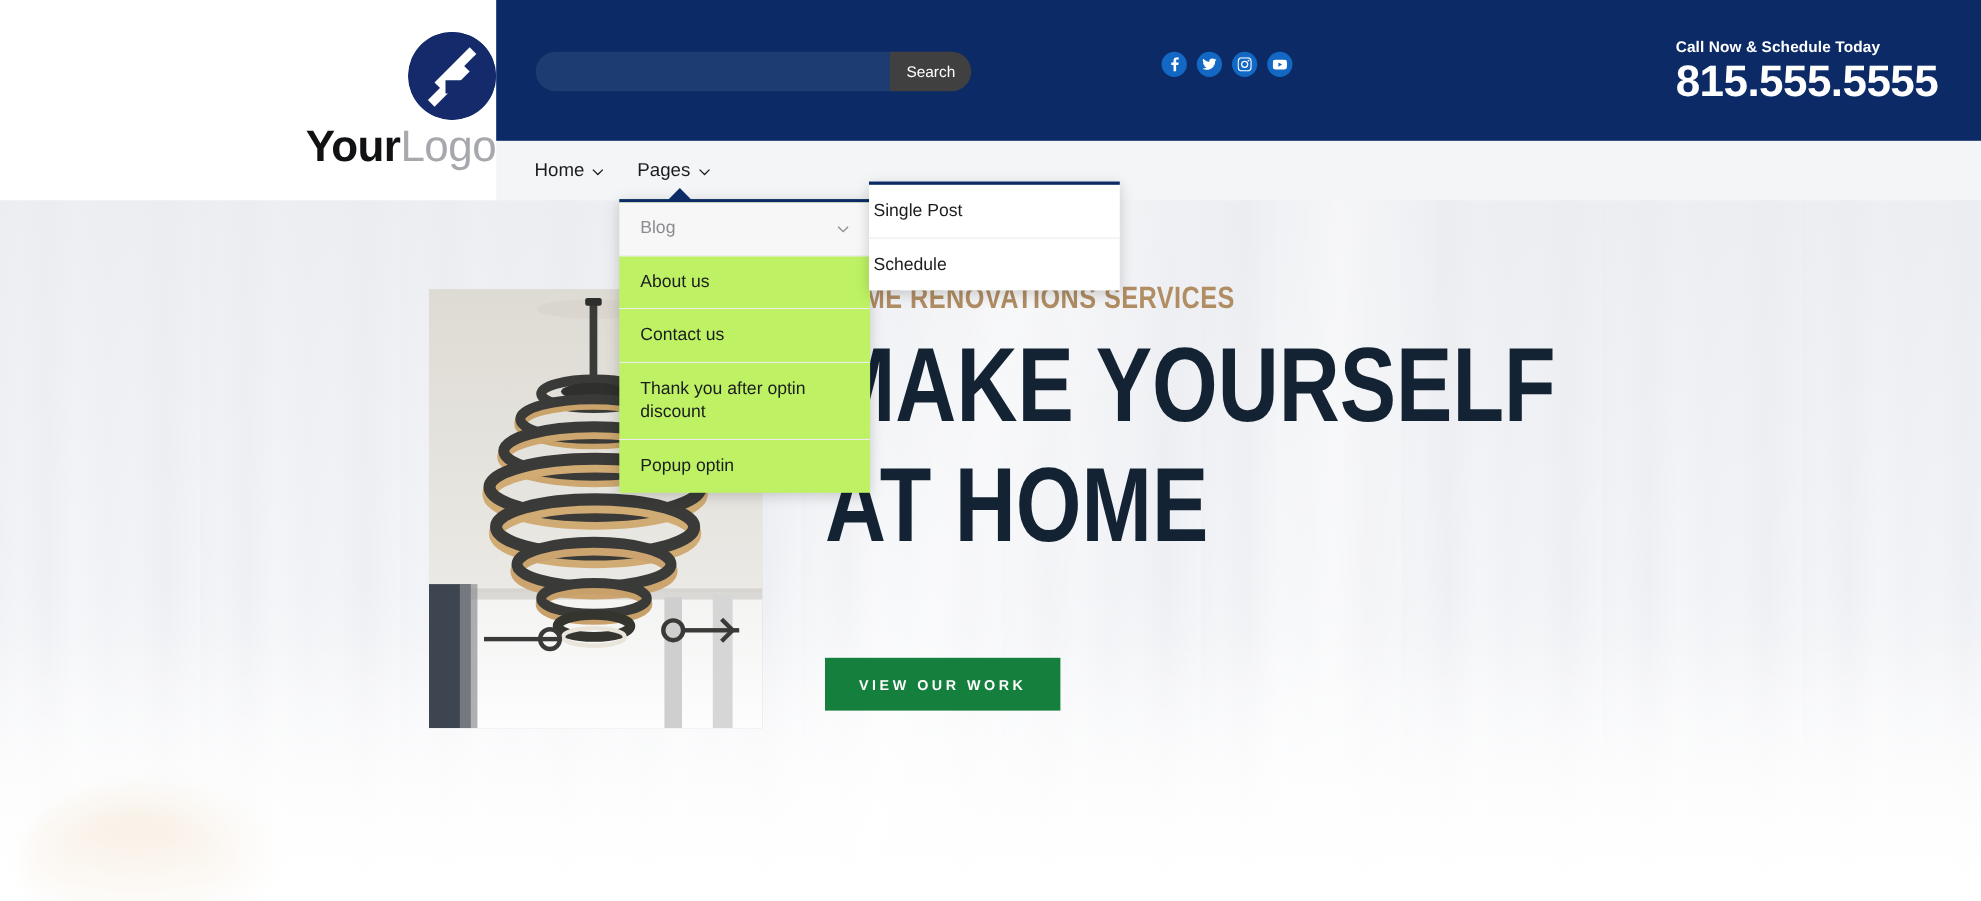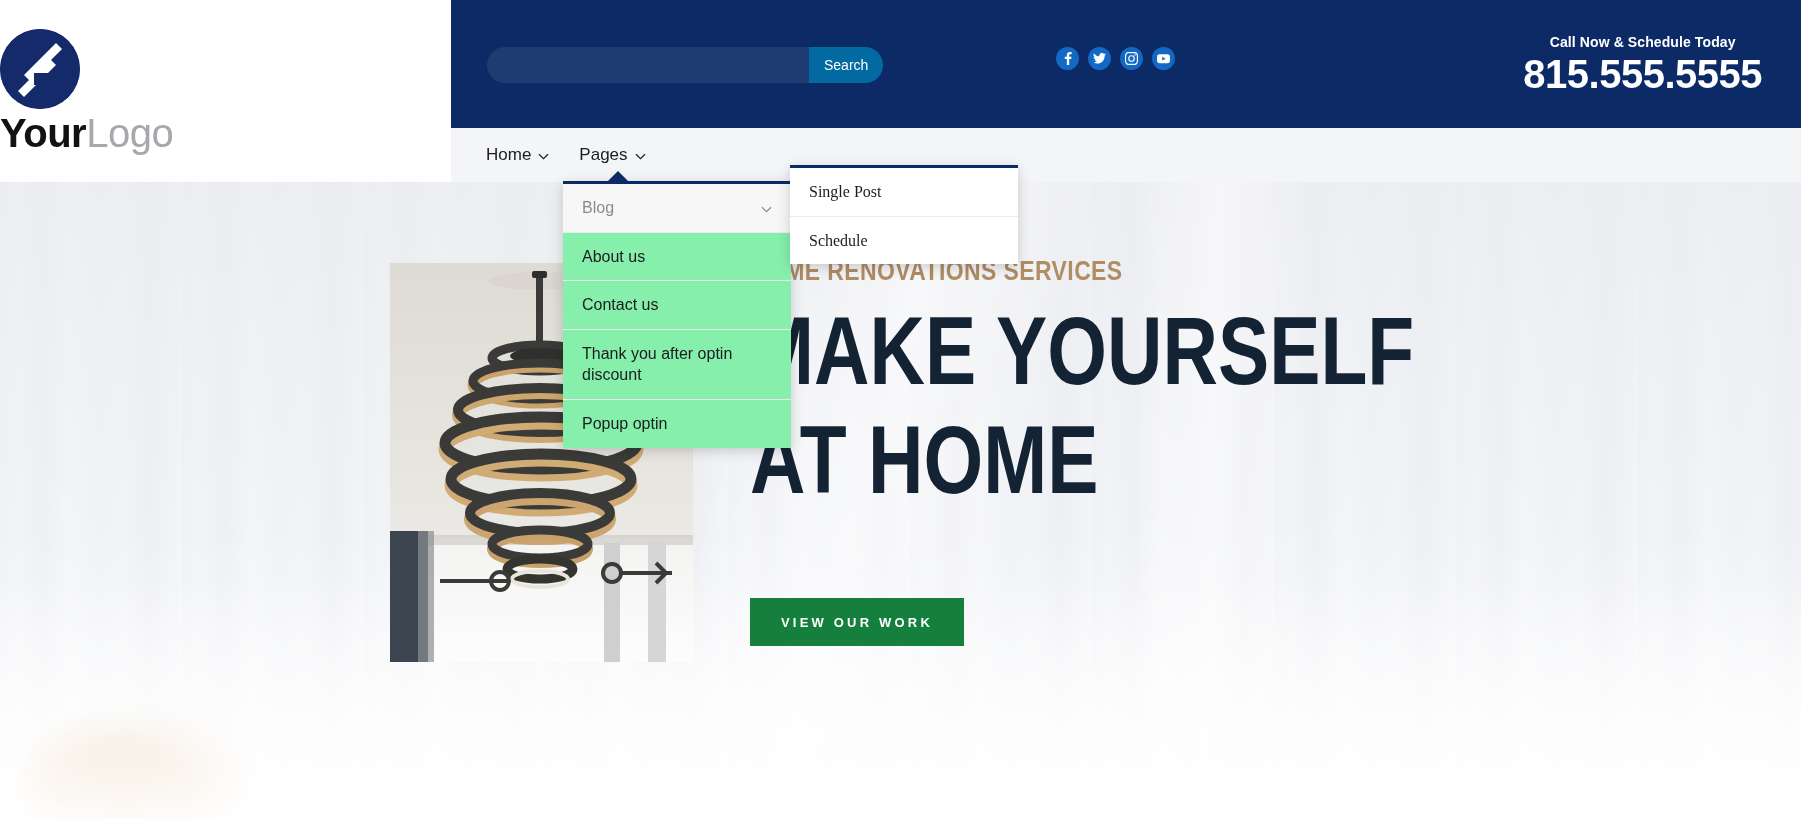--- a/index.html
+++ b/index.html
@@ -52,21 +52,21 @@
   }
 
   
   .logo-block {
     position: absolute;
     left: 0; top: 0;
     width: 451px; height: 182px;
     background: #ffffff;
     display: flex;
     flex-direction: column;
-    align-items: flex-start;
+    align-items: flex-end;
     justify-content: center;
     z-index: 40;
   }
   .logo-mark {
     width: 80px; height: 80px;
     border-radius: 50%;
     background: #152a6b;
     position: relative;
     overflow: hidden;
     margin-bottom: 4px;
@@ -108,21 +108,21 @@
     font-family: "Liberation Sans", sans-serif;
     padding: 0 18px;
     outline: none;
   }
   .search-input::placeholder { color: #7e93bb; }
   .search-btn {
     height: 36px;
     padding: 0 15px;
     border: none;
     border-radius: 0 18px 18px 0;
-    background: #0369a1;
+    background: #404040;
     color: #ffffff;
     font-size: 14px;
     font-family: "Liberation Sans", sans-serif;
     cursor: pointer;
     line-height: 36px;
   }
 
   
   .socials {
     position: absolute;
@@ -138,21 +138,21 @@
     align-items: center;
     justify-content: center;
     cursor: pointer;
   }
   .soc svg { display: block; fill: #ffffff; }
 
   
   .phone-block {
     position: absolute;
     right: 39px; top: 34px;
-    text-align: center;
+    text-align: left;
     color: #ffffff;
   }
   .phone-label {
     font-size: 14px;
     font-weight: 700;
     letter-spacing: 0.1px;
     line-height: 1.2;
   }
   .phone-number {
     font-size: 40px;
@@ -187,21 +187,21 @@
     cursor: pointer;
     height: 54px;
   }
   .nav-item .chev { display: block; }
 
   
   .dropdown {
     position: absolute;
     left: 563px; top: 181px;
     width: 228px;
-    background: #86efac;
+    background: #bef264;
     border-top: 3px solid #0b2a66;
     box-shadow: 0 3px 12px rgba(0,0,0,0.18);
     z-index: 60;
   }
   .dd-caret {
     position: absolute;
     top: -13px; left: 44px;
     width: 0; height: 0;
     border-left: 11px solid transparent;
     border-right: 11px solid transparent;
@@ -230,27 +230,26 @@
   .submenu {
     position: absolute;
     left: 790px; top: 165px;
     width: 228px;
     background: #ffffff;
     border-top: 3px solid #0b2a66;
     box-shadow: 0 3px 12px rgba(0,0,0,0.18);
     z-index: 61;
   }
   .sub-item {
-    padding: 13px 19px;
+    padding: 13px 4px;
     font-size: 16px;
     color: #1b1c1e;
     border-bottom: 1px solid #ececec;
     cursor: pointer;
     line-height: 1.35;
-    font-family: Liberation Serif, serif;
   }
   .sub-item:last-child { border-bottom: none; }
 
   
   .hero-photo {
     position: absolute;
     left: 390px; top: 263px;
     width: 303px; height: 399px;
     overflow: hidden;
     z-index: 10;

